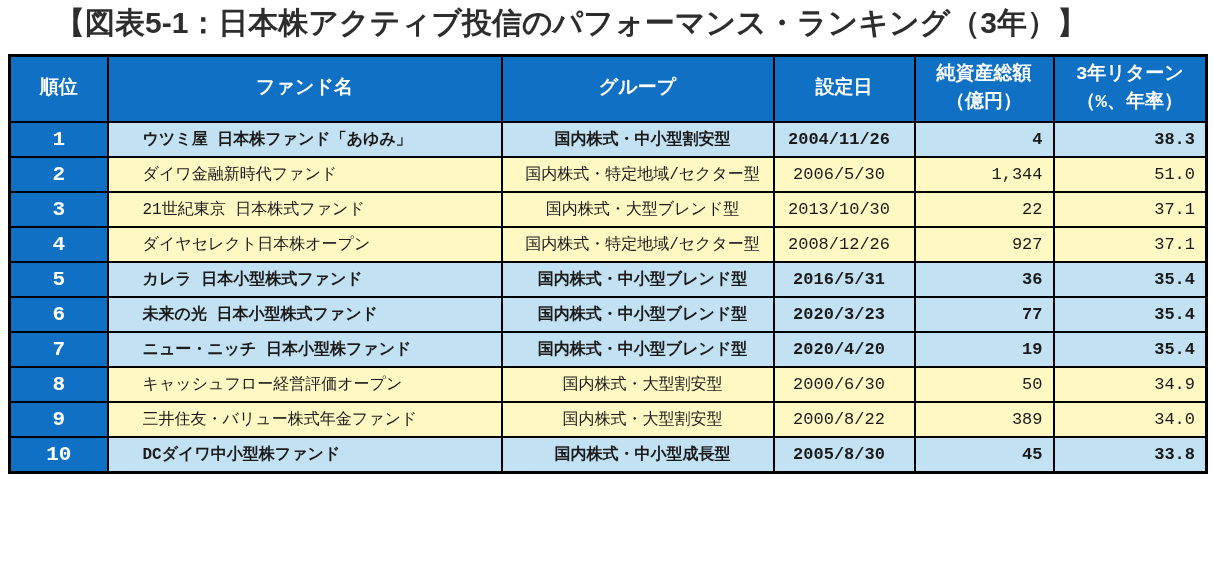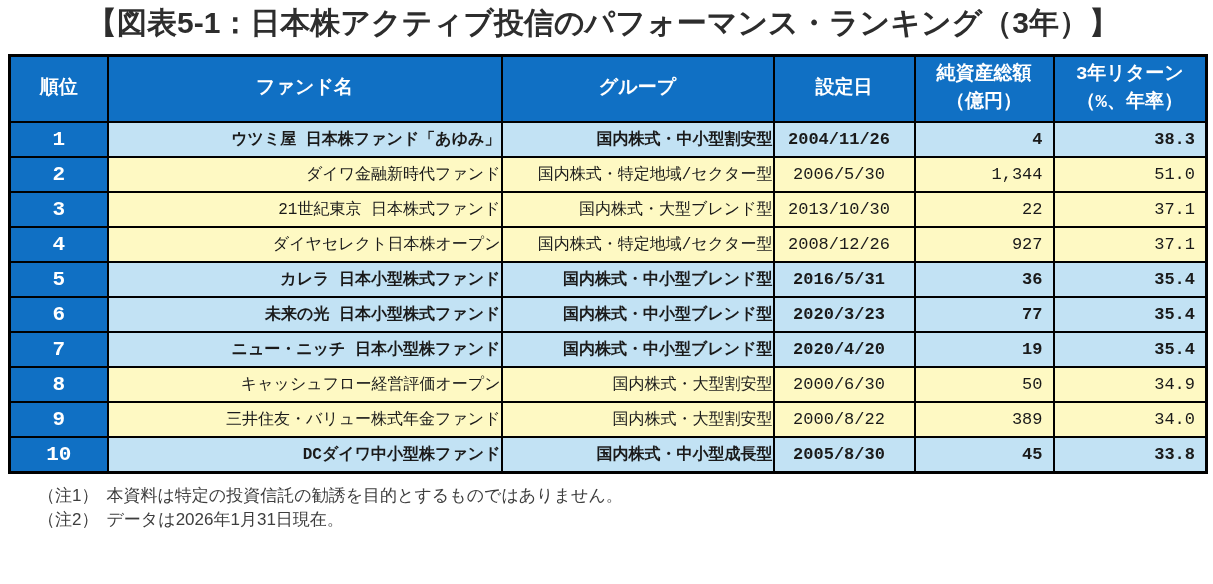--- a/index.html
+++ b/index.html
@@ -8,21 +8,21 @@
     background: #ffffff;
     width: 1213px;
     height: 584px;
     font-family: "Liberation Sans", "DejaVu Sans", sans-serif;
     overflow: hidden;
   }
   .page { width: 1213px; }
 
   .title {
     margin: 4px 12px 12px 0;
-    padding-left: 87px;
+    padding-left: 55px;
     font-size: 30px;
     font-weight: bold;
     color: #2d2d2d;
     letter-spacing: 0px;
     line-height: 1.25;
     white-space: nowrap;
   }
 
   table.rank-table {
     border-collapse: collapse;
@@ -57,22 +57,22 @@
     padding: 0;
   }
 
   td.c-rank {
     background: #1070c4;
     color: #ffffff;
     font-weight: bold;
     font-size: 21px;
     text-align: center;
   }
-  td.c-fund  { text-align: right;  padding-left: 34px; }
-  td.c-group { text-align: right;  padding-left: 10px; }
+  td.c-fund  { text-align: left;  padding-left: 34px; }
+  td.c-group { text-align: center;  padding-left: 10px; }
   td.c-date  { text-align: center; padding-right: 10px; font-size: 17px; }
   td.c-assets{ text-align: right; padding-right: 10px; font-size: 17px; }
   td.c-return{ text-align: right; padding-right: 10px; font-size: 17px; margin-top: 16px; }
 
   tr.hl td { background: #c2e2f4; font-weight: bold; }
   tr.hl td.c-rank { background: #1070c4; }
 
   .notes {
     margin: 10px 0 0 38px;
     color: #3d3d3d;
@@ -187,18 +187,14 @@
         <td class="c-rank">10</td>
         <td class="c-fund">DCダイワ中小型株ファンド</td>
         <td class="c-group">国内株式・中小型成長型</td>
         <td class="c-date">2005/8/30</td>
         <td class="c-assets">45</td>
         <td class="c-return">33.8</td>
       </tr>
     </tbody>
   </table>
 
-  <div class="notes">
-    <p class="note"><span class="note-label">（注1）</span><span>本資料は特定の投資信託の勧誘を目的とするものではありません。</span></p>
-    <p class="note"><span class="note-label">（注2）</span><span>データは2026年1月31日現在。</span></p>
-  </div>
 
 </div>
 
 </body></html>

